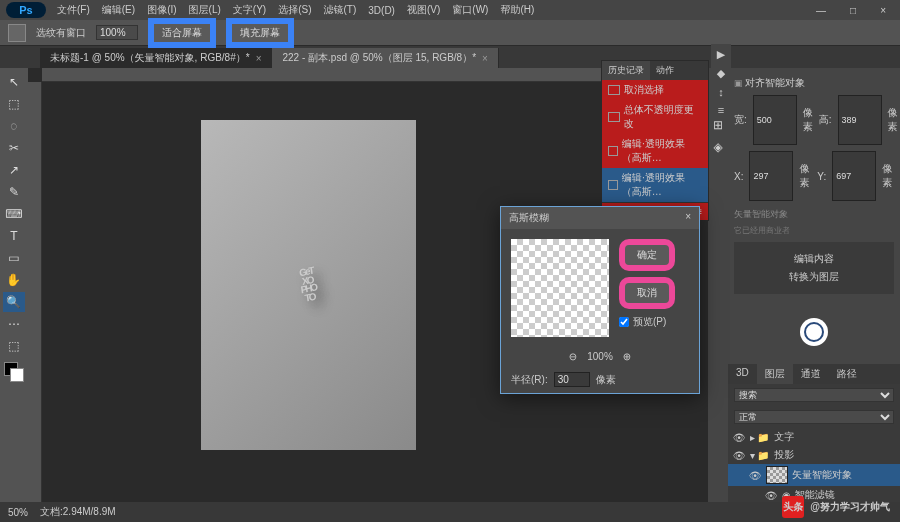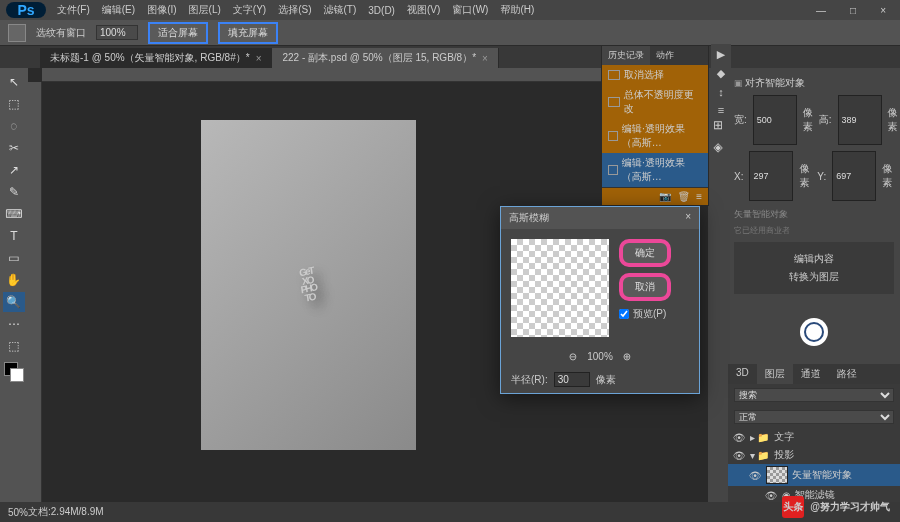--- a/index.html
+++ b/index.html
@@ -1,58 +1,58 @@
 <!DOCTYPE html>
 <html><head>
 <meta charset="utf-8">
 <style>
 *{margin:0;padding:0;box-sizing:border-box;font-family:"Microsoft YaHei",sans-serif;font-size:10px;color:#ccc;user-select:none}
 body{background:#1e1e1e;width:900px;height:522px;overflow:hidden;position:relative}
 .menubar{height:20px;background:#454545;display:flex;align-items:center;padding:0 6px;gap:2px}
-.menubar .ps-icon{width:40px;height:16px;background:#001e36;color:#31a8ff;display:flex;align-items:center;justify-content:center;font-weight:bold;font-size:14px;border-radius:8px;margin-right:4px}
+.menubar .ps-icon{width:40px;height:16px;background:#001e36;color:#31a8ff;display:flex;align-items:center;justify-content:center;font-weight:bold;font-size:11px;border-radius:8px;margin-right:4px}
 .menubar span{padding:2px 5px;cursor:default}
 .menubar .wincontrols{margin-left:auto;display:flex;gap:8px}
 .menubar .wincontrols span{padding:2px 8px}
 .optbar{height:26px;background:#535353;display:flex;align-items:center;padding:0 8px;gap:10px;border-bottom:1px solid #2a2a2a}
 .optbar .thumb{width:18px;height:18px;background:#666;border:1px solid #888}
 .optbar input{width:42px;background:#4a4a4a;border:1px solid #333;color:#ddd;padding:1px 3px;font-size:10px}
-.optbar button{background:#5a5a5a;border:2px solid #3b82f6;color:#ddd;padding:2px 8px;font-size:10px}
+.optbar button{background:#5a5a5a;border:6px solid #3b82f6;color:#ddd;padding:2px 8px;font-size:10px}
 .tabs{height:22px;background:#383838;display:flex;align-items:end;padding-left:40px}
 .tabs .tab{padding:3px 10px;background:#535353;border-right:1px solid #2a2a2a;font-size:9px;display:flex;align-items:center;gap:6px}
 .tabs .tab.active{background:#2a2a2a}
 .tabs .tab .x{color:#999}
 .main{display:flex;height:calc(522px - 88px)}
 .toolbar{width:28px;background:#535353;display:flex;flex-direction:column;align-items:center;padding-top:4px;gap:2px}
 .toolbar .tool{width:22px;height:20px;display:flex;align-items:center;justify-content:center;font-size:12px;color:#ddd}
 .toolbar .tool.sel{background:#2a5a8a}
 .toolbar .swatch{width:20px;height:20px;position:relative;margin-top:4px}
 .toolbar .swatch .fg{width:14px;height:14px;background:#000;border:1px solid #888;position:absolute;top:0;left:0}
 .toolbar .swatch .bg{width:14px;height:14px;background:#fff;border:1px solid #888;position:absolute;bottom:0;right:0}
 .canvas-area{flex:1;background:#2a2a2a;position:relative;display:flex;align-items:center;justify-content:center}
 .ruler-top{position:absolute;top:0;left:14px;right:0;height:14px;background:#535353;border-bottom:1px solid #333}
 .ruler-left{position:absolute;top:14px;left:0;width:14px;bottom:0;background:#535353;border-right:1px solid #333}
 .artboard{width:215px;height:330px;background:linear-gradient(135deg,#b8b8b8,#8a8a8a);position:relative;margin-left:-120px;display:flex;align-items:center;justify-content:center;overflow:hidden}
 .artboard .txt{color:#e8e8e8;font-weight:900;font-size:38px;line-height:.85;text-align:center;transform:rotate(-8deg) skewY(-4deg);text-shadow:6px 8px 12px rgba(0,0,0,.4);letter-spacing:-2px}
 .right-panels{width:172px;background:#454545;display:flex;flex-direction:column}
-.histpanel{position:absolute;top:45px;left:601px;width:108px;background:#a16207;border:1px solid #2a2a2a;z-index:5}
+.histpanel{position:absolute;top:60px;left:601px;width:108px;background:#b91c1c;border:1px solid #2a2a2a;z-index:5}
 .histpanel .hdr{display:flex;background:#383838}
 .histpanel .hdr span{padding:3px 6px;font-size:9px}
 .histpanel .hdr span.act{background:#454545}
 .histpanel .item{padding:3px 6px;font-size:9px;display:flex;align-items:center;gap:4px}
 .histpanel .item.sel{background:#2a5a8a}
 .histpanel .item .ico{width:12px;height:10px;border:1px solid #999}
 .histpanel .foot{display:flex;justify-content:flex-end;padding:3px 6px;gap:6px;border-top:1px solid #333}
 .vstrip{position:absolute;top:44px;left:711px;width:20px;background:#454545;display:flex;flex-direction:column;gap:6px;padding:4px 2px;z-index:4}
 .vstrip span{text-align:center;font-size:11px}
 .dialog{position:absolute;top:206px;left:500px;width:200px;background:#454545;border:1px solid #6ba3d6;z-index:20;box-shadow:0 4px 20px rgba(0,0,0,.5)}
 .dialog .titlebar{background:#535353;padding:4px 8px;display:flex;justify-content:space-between;font-size:10px}
 .dialog .body{padding:10px;display:flex;gap:10px}
 .dialog .preview{width:98px;height:98px;background:repeating-conic-gradient(#ccc 0 25%,#fff 0 50%) 0 0/12px 12px}
 .dialog .btns{display:flex;flex-direction:column;gap:6px}
-.dialog .btns button{background:#5a5a5a;border:4px solid #ec4899;border-radius:10px;padding:3px 12px;color:#ddd;font-size:10px}
+.dialog .btns button{background:#5a5a5a;border:6px solid #ec4899;border-radius:10px;padding:3px 12px;color:#ddd;font-size:10px}
 .dialog .btns label{font-size:9px;display:flex;gap:4px;align-items:center}
 .dialog .btns input[type=checkbox]{width:10px;height:10px}
 .dialog .zoombar{display:flex;justify-content:center;gap:10px;padding:4px;font-size:10px}
 .dialog .radiusbar{display:flex;gap:6px;padding:6px 10px;align-items:center;font-size:10px}
 .dialog .radiusbar input{width:36px;background:#3a3a3a;border:1px solid #222;color:#ddd;padding:1px 3px}
 .props{padding:6px}
 .props .hdr{font-size:10px;padding:3px 0}
 .props .row{display:flex;gap:6px;padding:3px 0;align-items:center}
 .props .row input{width:44px;background:#3a3a3a;border:1px solid #222;color:#ddd;padding:19px 3px;font-size:9px}
 .props .sec{background:#3a3a3a;padding:8px;margin-top:6px;text-align:center;font-size:9px;color:#888}
@@ -65,21 +65,21 @@
 .layers{flex:1;overflow:auto;background:#3a3a3a}
 .layers .toprow{display:flex;padding:4px 6px;gap:6px;font-size:9px}
 .layers .toprow select{background:#4a4a4a;border:1px solid #333;color:#ddd;font-size:9px;flex:1}
 .layer{display:flex;align-items:center;padding:2px 4px;gap:4px;font-size:9px}
 .layer .eye{width:14px;text-align:center}
 .layer .thumb{width:22px;height:18px;background:#888;border:1px solid #222}
 .layer .thumb.checker{background:repeating-conic-gradient(#999 0 25%,#ddd 0 50%) 0 0/6px 6px}
 .layer.sel{background:#2a5a8a}
 .layer.sub{padding-left:20px}
 .layer.sub2{padding-left:36px}
-.statusbar{height:20px;background:#383838;display:flex;align-items:center;padding:0 8px;font-size:9px;gap:0}
+.statusbar{height:20px;background:#383838;display:flex;align-items:center;padding:0 8px;font-size:9px;gap:12px}
 .watermark{position:absolute;bottom:4px;right:10px;font-size:18px;color:#fff;font-weight:bold;display:flex;align-items:center;gap:6px;z-index:30}
 .watermark .logo{width:22px;height:22px;background:#e02020;border-radius:3px;display:flex;align-items:center;justify-content:center;font-size:10px}
 .typestrip{width:20px;background:#454545;display:flex;flex-direction:column;gap:8px;padding:6px 2px;align-items:center}
 .typestrip span{font-size:12px}
 </style>
 </head>
 <body>
 
 <div class="menubar">
   <div class="ps-icon">Ps</div>

